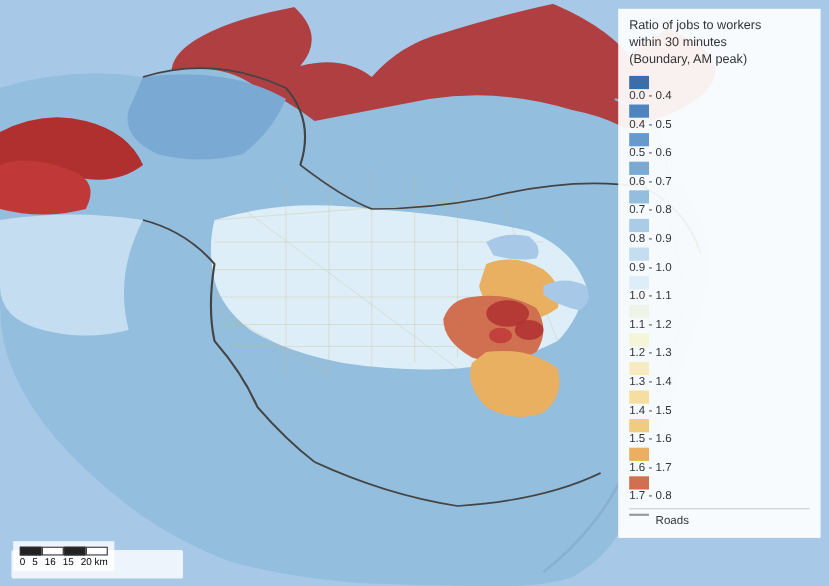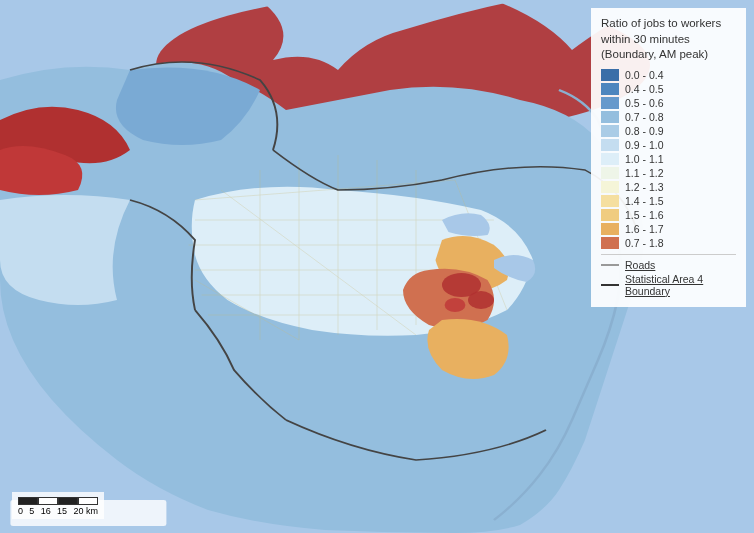--- a/index.html
+++ b/index.html
@@ -19,54 +19,54 @@
       position: absolute;
       top: 0; left: 0;
       width: 100%; height: 100%;
     }
     #legend-panel {
       position: absolute;
       top: 8px;
       right: 8px;
       background: rgba(255,255,255,0.92);
       padding: 8px 10px;
-      width: 155px;
+      width: 184px;
       font-size: 11px;
       color: #333;
     }
     #legend-title {
       font-size: 11.5px;
       color: #333;
       margin-bottom: 6px;
       line-height: 1.35;
     }
     .legend-row {
       display: flex;
       margin-bottom: 2px;
+      flex-direction: column;
     }
     .legend-swatch {
       width: 18px;
       height: 12px;
       margin-right: 6px;
       flex-shrink: 0;
     }
     .legend-label {
       font-size: 10.5px;
       color: #333;
     }
     .legend-divider {
       margin: 5px 0 4px 0;
       border: none;
       border-top: 1px solid #ccc;
     }
     .legend-roads-row {
       display: flex;
-      align-items: center;
+      align-items: flex-start;
       margin-bottom: 2px;
-      text-decoration: underline;
     }
     .roads-line {
       width: 18px;
       height: 2px;
       background: #999;
       margin-right: 6px;
       flex-shrink: 0;
     }
     .boundary-line {
       width: 18px;
@@ -196,20 +196,24 @@
         </div>
         <div class="legend-row">
           <div class="legend-swatch" style="background: rgb(77, 133, 190);"></div>
           <span class="legend-label">0.4 - 0.5</span>
         </div>
         <div class="legend-row">
           <div class="legend-swatch" style="background: rgb(102, 153, 204);"></div>
           <span class="legend-label">0.5 - 0.6</span>
         </div>
         <div class="legend-row">
+          <div class="legend-swatch" style="background: rgb(122, 170, 212);"></div>
+          <span class="legend-label">0.6 - 0.7</span>
+        </div>
+        <div class="legend-row">
           <div class="legend-swatch" style="background: rgb(148, 190, 222);"></div>
           <span class="legend-label">0.7 - 0.8</span>
         </div>
         <div class="legend-row">
           <div class="legend-swatch" style="background: rgb(170, 204, 230);"></div>
           <span class="legend-label">0.8 - 0.9</span>
         </div>
         <div class="legend-row">
           <div class="legend-swatch" style="background: rgb(196, 221, 240);"></div>
           <span class="legend-label">0.9 - 1.0</span>
@@ -220,44 +224,44 @@
         </div>
         <div class="legend-row">
           <div class="legend-swatch" style="background: rgb(238, 245, 232);"></div>
           <span class="legend-label">1.1 - 1.2</span>
         </div>
         <div class="legend-row">
           <div class="legend-swatch" style="background: rgb(245, 245, 216);"></div>
           <span class="legend-label">1.2 - 1.3</span>
         </div>
         <div class="legend-row">
+          <div class="legend-swatch" style="background: rgb(247, 236, 192);"></div>
+          <span class="legend-label">1.3 - 1.4</span>
+        </div>
+        <div class="legend-row">
           <div class="legend-swatch" style="background: rgb(245, 223, 160);"></div>
           <span class="legend-label">1.4 - 1.5</span>
         </div>
         <div class="legend-row">
           <div class="legend-swatch" style="background: rgb(240, 204, 128);"></div>
           <span class="legend-label">1.5 - 1.6</span>
         </div>
         <div class="legend-row">
           <div class="legend-swatch" style="background: rgb(232, 176, 96);"></div>
           <span class="legend-label">1.6 - 1.7</span>
         </div>
         <div class="legend-row">
           <div class="legend-swatch" style="background: rgb(208, 112, 80);"></div>
-          <span class="legend-label">0.7 - 1.8</span>
+          <span class="legend-label">1.7 - 0.8</span>
         </div>
       </div>
     <hr class="legend-divider">
     <div class="legend-roads-row">
       <div class="roads-line"></div>
       <span class="legend-label">Roads</span>
-    </div>
-    <div class="legend-roads-row">
-      <div class="boundary-line"></div>
-      <span class="legend-label">Statistical Area 4 Boundary</span>
     </div>
   </div>
 
   <div id="scale-bar">
     <div class="scale-bar-visual">
       <div class="scale-segment" style="width:20px;background:#222;"></div>
       <div class="scale-segment" style="width:20px;background:#fff;"></div>
       <div class="scale-segment" style="width:20px;background:#222;"></div>
       <div class="scale-segment" style="width:20px;background:#fff;"></div>
     </div>

